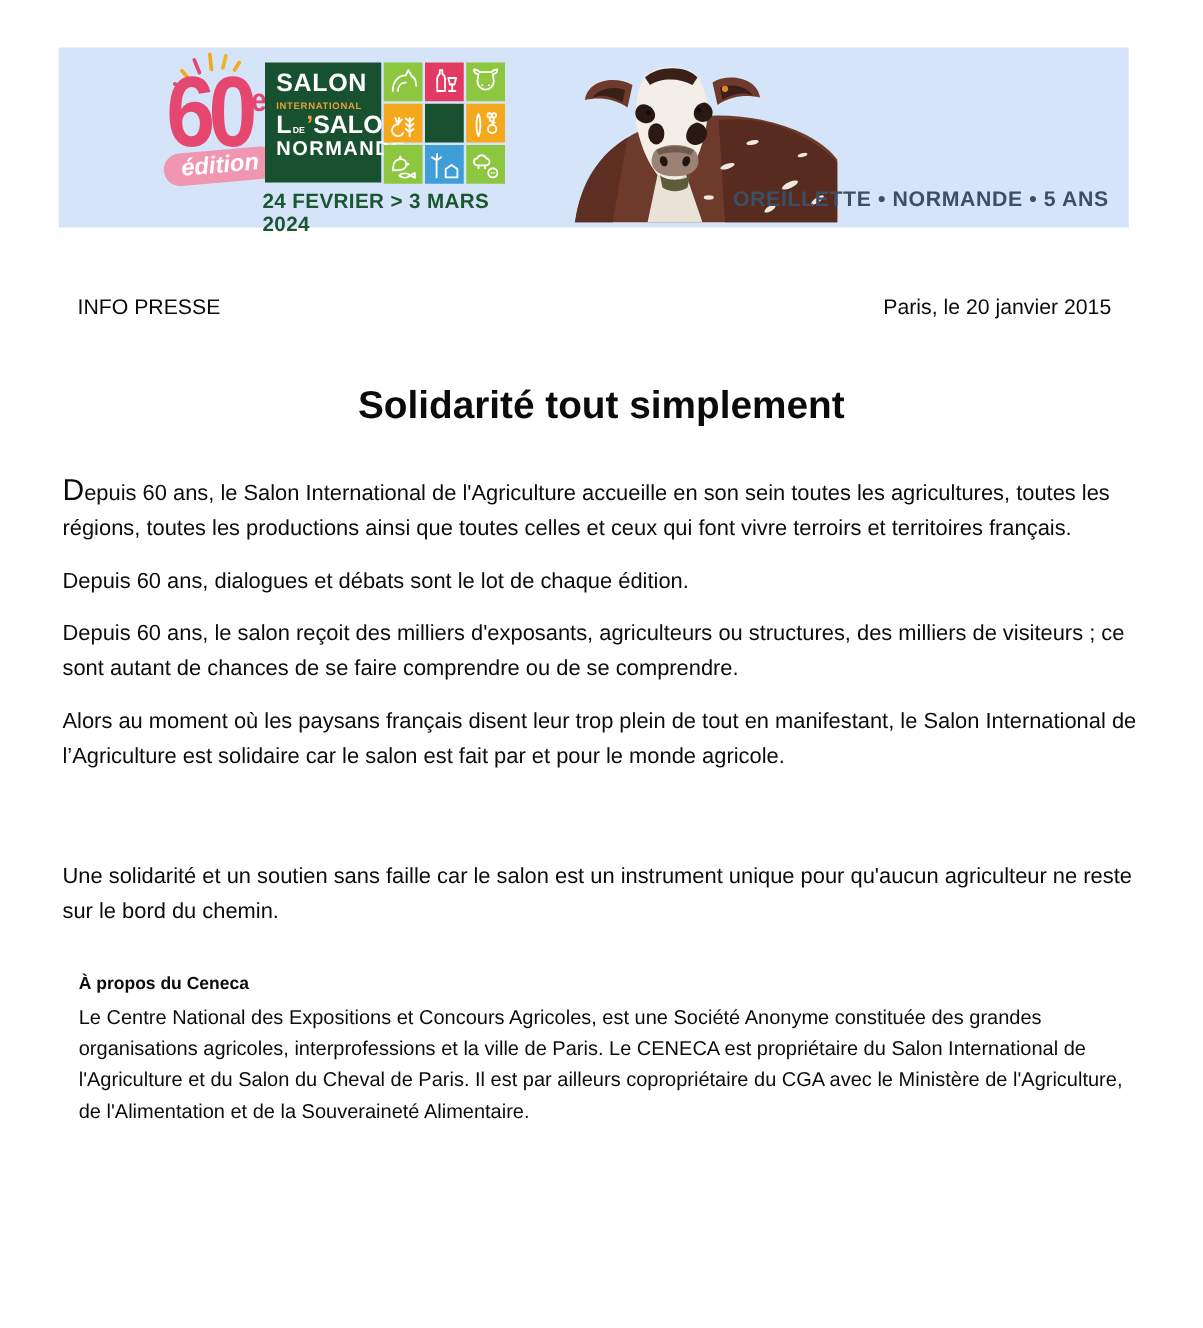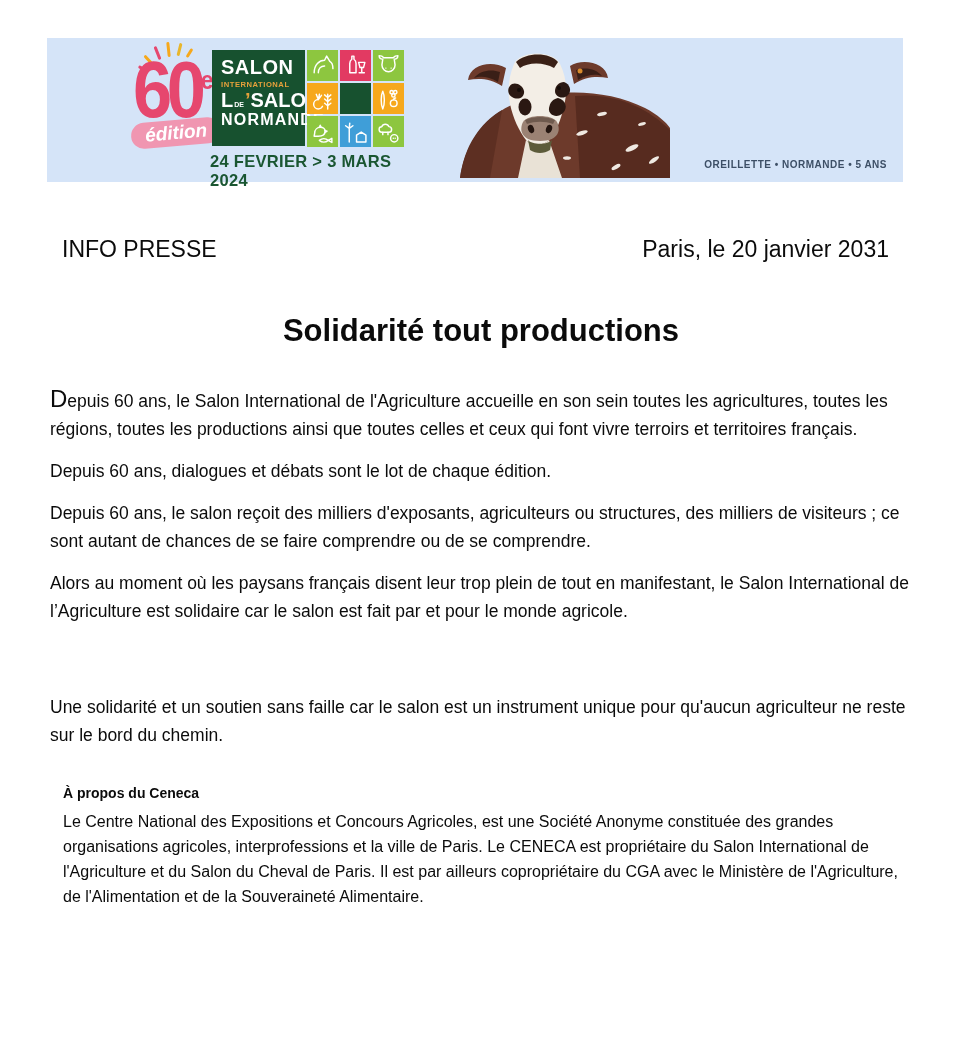--- a/index.html
+++ b/index.html
@@ -51,26 +51,26 @@
   .c-blue   { background:#3f9ed8; }
   .ic { fill:none; stroke:#fff; stroke-width:1.4; stroke-linecap:round; stroke-linejoin:round; }
   .dates {
     position:absolute; left:163px; top:114px; width:196px;
     font-size:16.5px; font-weight:700;
     color:#1a5632; letter-spacing:.3px;
   }
   .cow { position:absolute; left:383px; top:0; width:240px; height:140px; }
   .cow-caption {
     position:absolute; right:16px; bottom:12px;
-    font-size:10px; font-weight:700; color:#3d4f66; letter-spacing:.5px;
+    font-size:17px; font-weight:700; color:#3d4f66; letter-spacing:.5px;
   }
   
   .presshead {
     display:flex; justify-content:space-between;
-    padding:0 73px 0 62px; margin-top:54px; font-size:23px;text-align:right;
+    padding:0 73px 0 62px; margin-top:54px; font-size:17px;text-align:right;
   }
   h1 { text-align:center; font-size:31px; font-weight:700; margin-top:50px; }
   .doc { padding:0 50px; margin-top:38px; }
   .doc p { font-size:17.5px; line-height:28px; margin-bottom:14px; }
   .lead-cap { font-size:24px; line-height:1; }
   .gap-before { margin-top:68px; }
   .about { margin-top:36px; padding:0 58px 0 63px; }
   .about-heading { font-size:14px; font-weight:700; margin-bottom:8px; }
   .about-body { font-size:16px; line-height:25px; }
 </style>
@@ -195,24 +195,24 @@
     <ellipse cx="101" cy="91" rx="3" ry="4.2" fill="#241510" transform="rotate(-20 101 91)"></ellipse>
     <ellipse cx="119" cy="91" rx="3" ry="4.2" fill="#241510" transform="rotate(20 119 91)"></ellipse>
     <path d="M98 102 C102 107 118 107 122 102 L120 112 C114 116 106 116 100 112 Z" fill="#5c5b3a"></path>
   </svg>
 
   <div class="cow-caption">OREILLETTE • NORMANDE • 5 ANS</div>
 </div>
 
 <div class="presshead">
   <span>INFO PRESSE</span>
-  <span>Paris, le 20 janvier 2031</span>
-</div>
-
-<h1>Solidarité tout productions</h1>
+  <span>Paris, le 20 janvier 2015</span>
+</div>
+
+<h1>Solidarité tout simplement</h1>
 
 <div class="doc">
   <p><span class="lead-cap">D</span><span>epuis 60 ans, le Salon International de l'Agriculture accueille en son sein toutes les agricultures, toutes les régions, toutes les productions ainsi que toutes celles et ceux qui font vivre terroirs et territoires français.</span></p>
   <p>Depuis 60 ans, dialogues et débats sont le lot de chaque édition.</p>
   <p>Depuis 60 ans, le salon reçoit des milliers d'exposants, agriculteurs ou structures, des milliers de visiteurs ; ce sont autant de chances de se faire comprendre ou de se comprendre.</p>
   <p>Alors au moment où les paysans français disent leur trop plein de tout en manifestant, le Salon International de l’Agriculture est solidaire car le salon est fait par et pour le monde agricole.</p>
   <p class="gap-before">Une solidarité et un soutien sans faille car le salon est un instrument unique pour qu'aucun agriculteur ne reste sur le bord du chemin.</p>
 </div>
 
 <div class="about">

